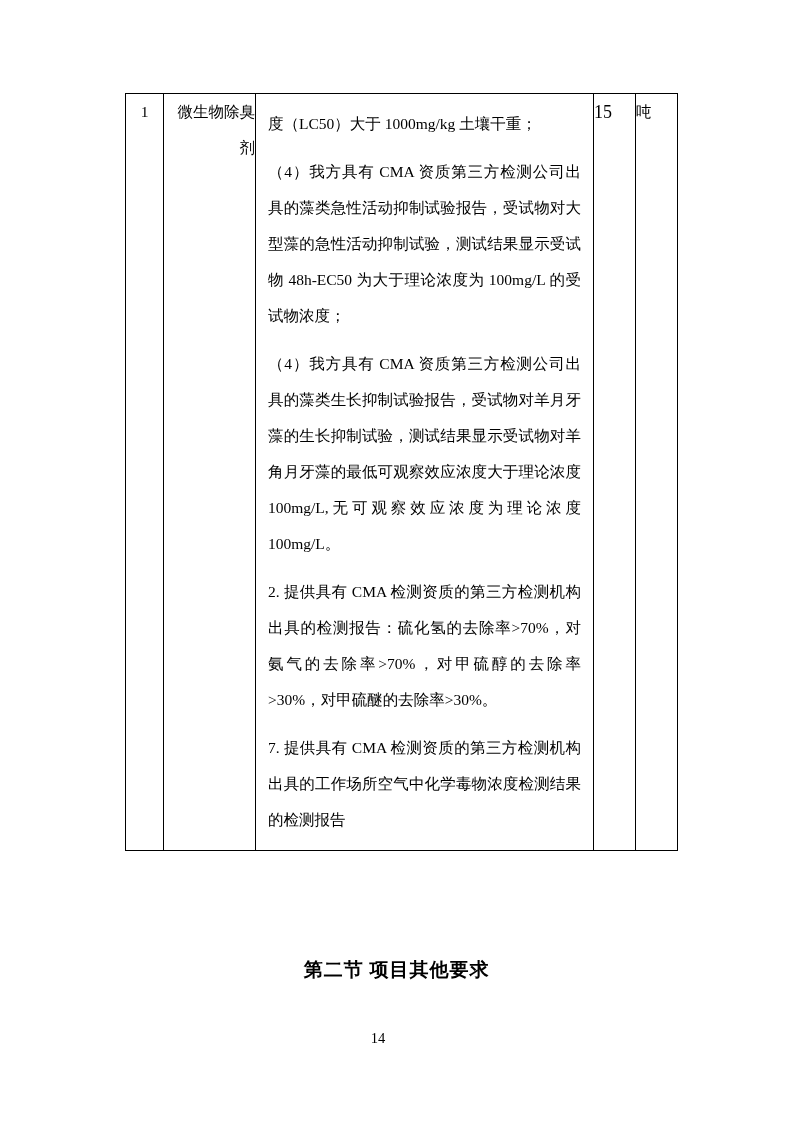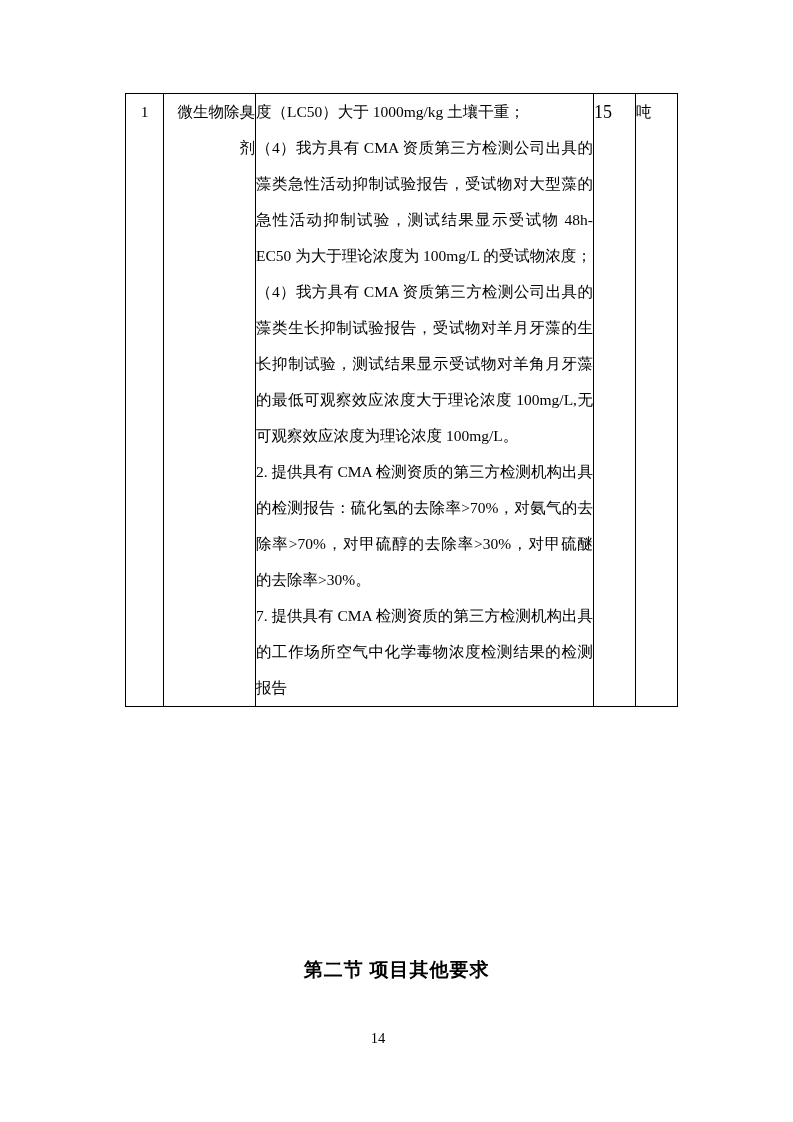--- a/index.html
+++ b/index.html
@@ -62,21 +62,21 @@
   .cell-unit {
     text-align: left;
     font-size: 15.5px;
     line-height: 36px;
     padding-left: 7px;
   }
   .cell-desc {
     padding: 0 8px 0 6px;
   }
   .cell-desc p {
-    margin: 0;
+    margin: 12px;
     font-size: 15.5px;
     line-height: 36px;
     text-align: justify;
     text-justify: inter-ideograph;
     font-family: "Liberation Serif", "DejaVu Serif", serif;
   }
   .section-title {
     position: absolute;
     left: 0;
     top: 957px;

